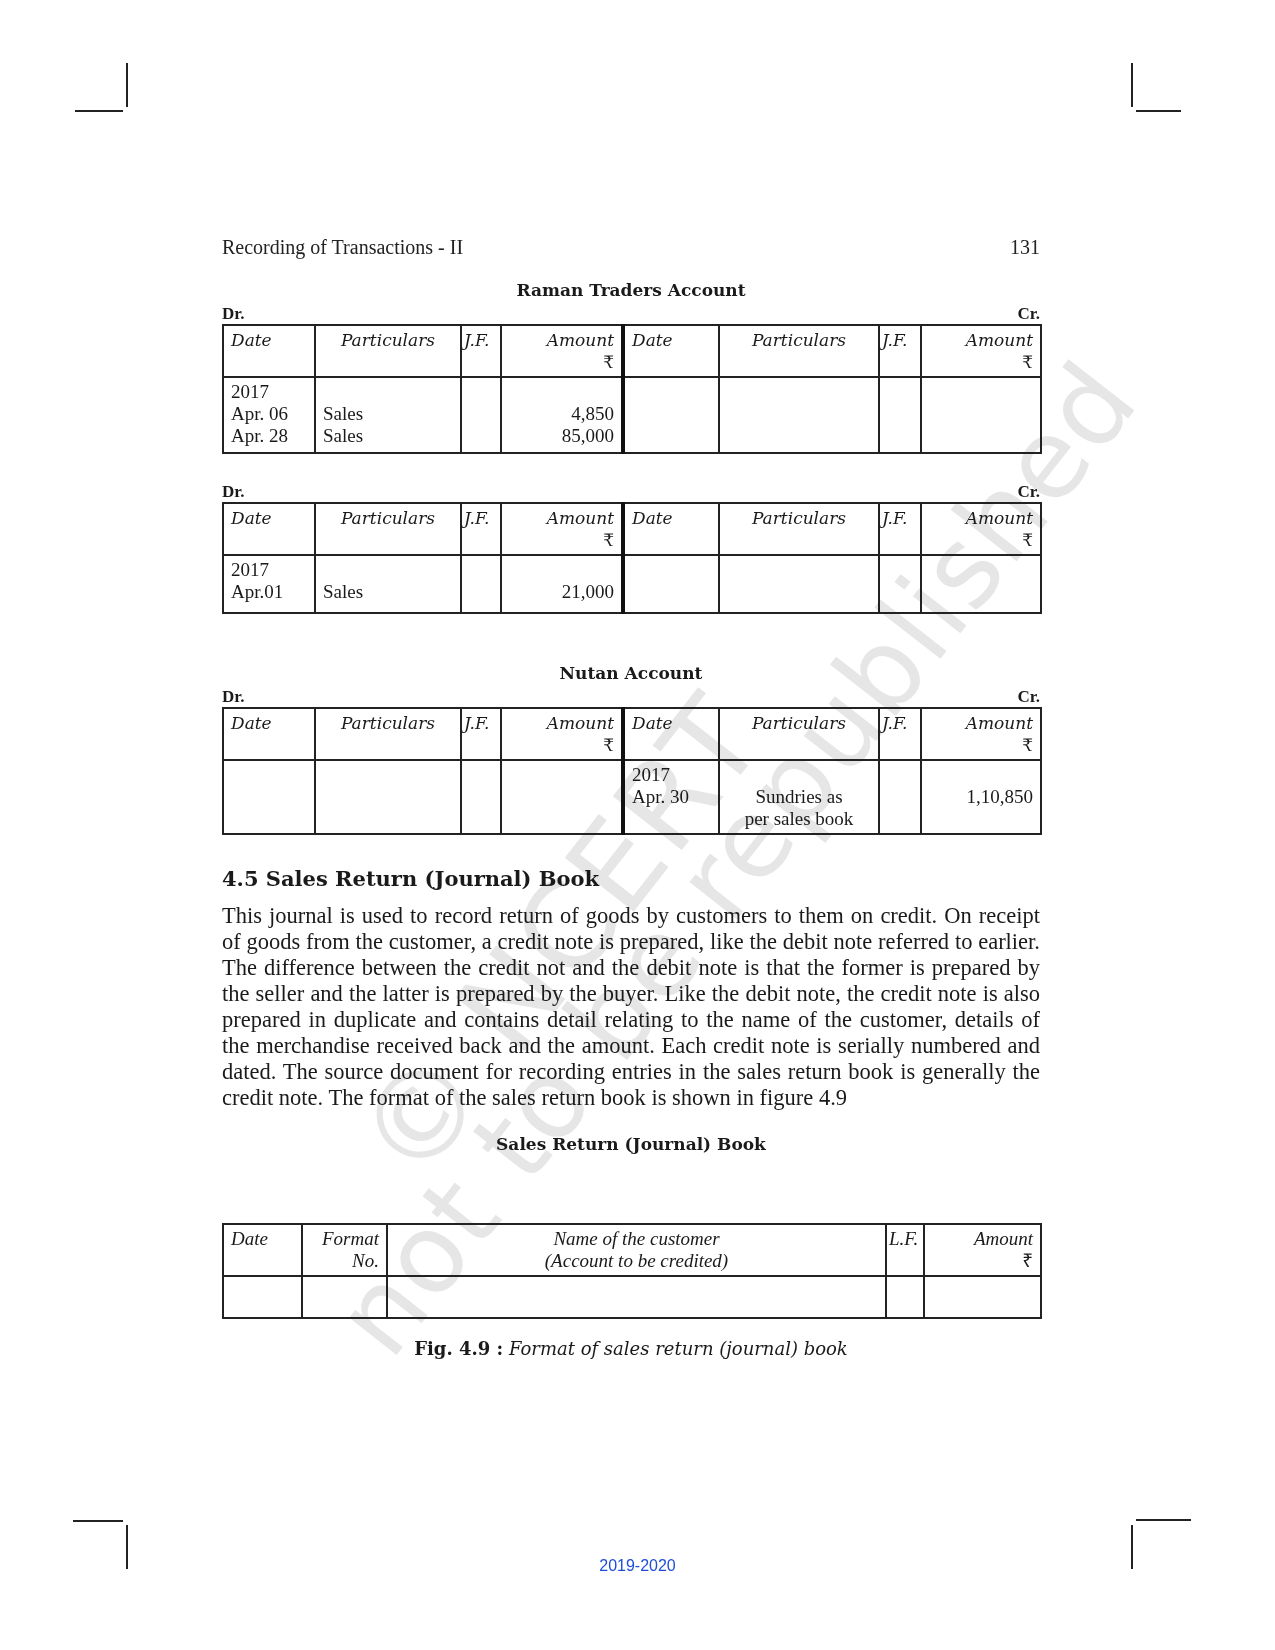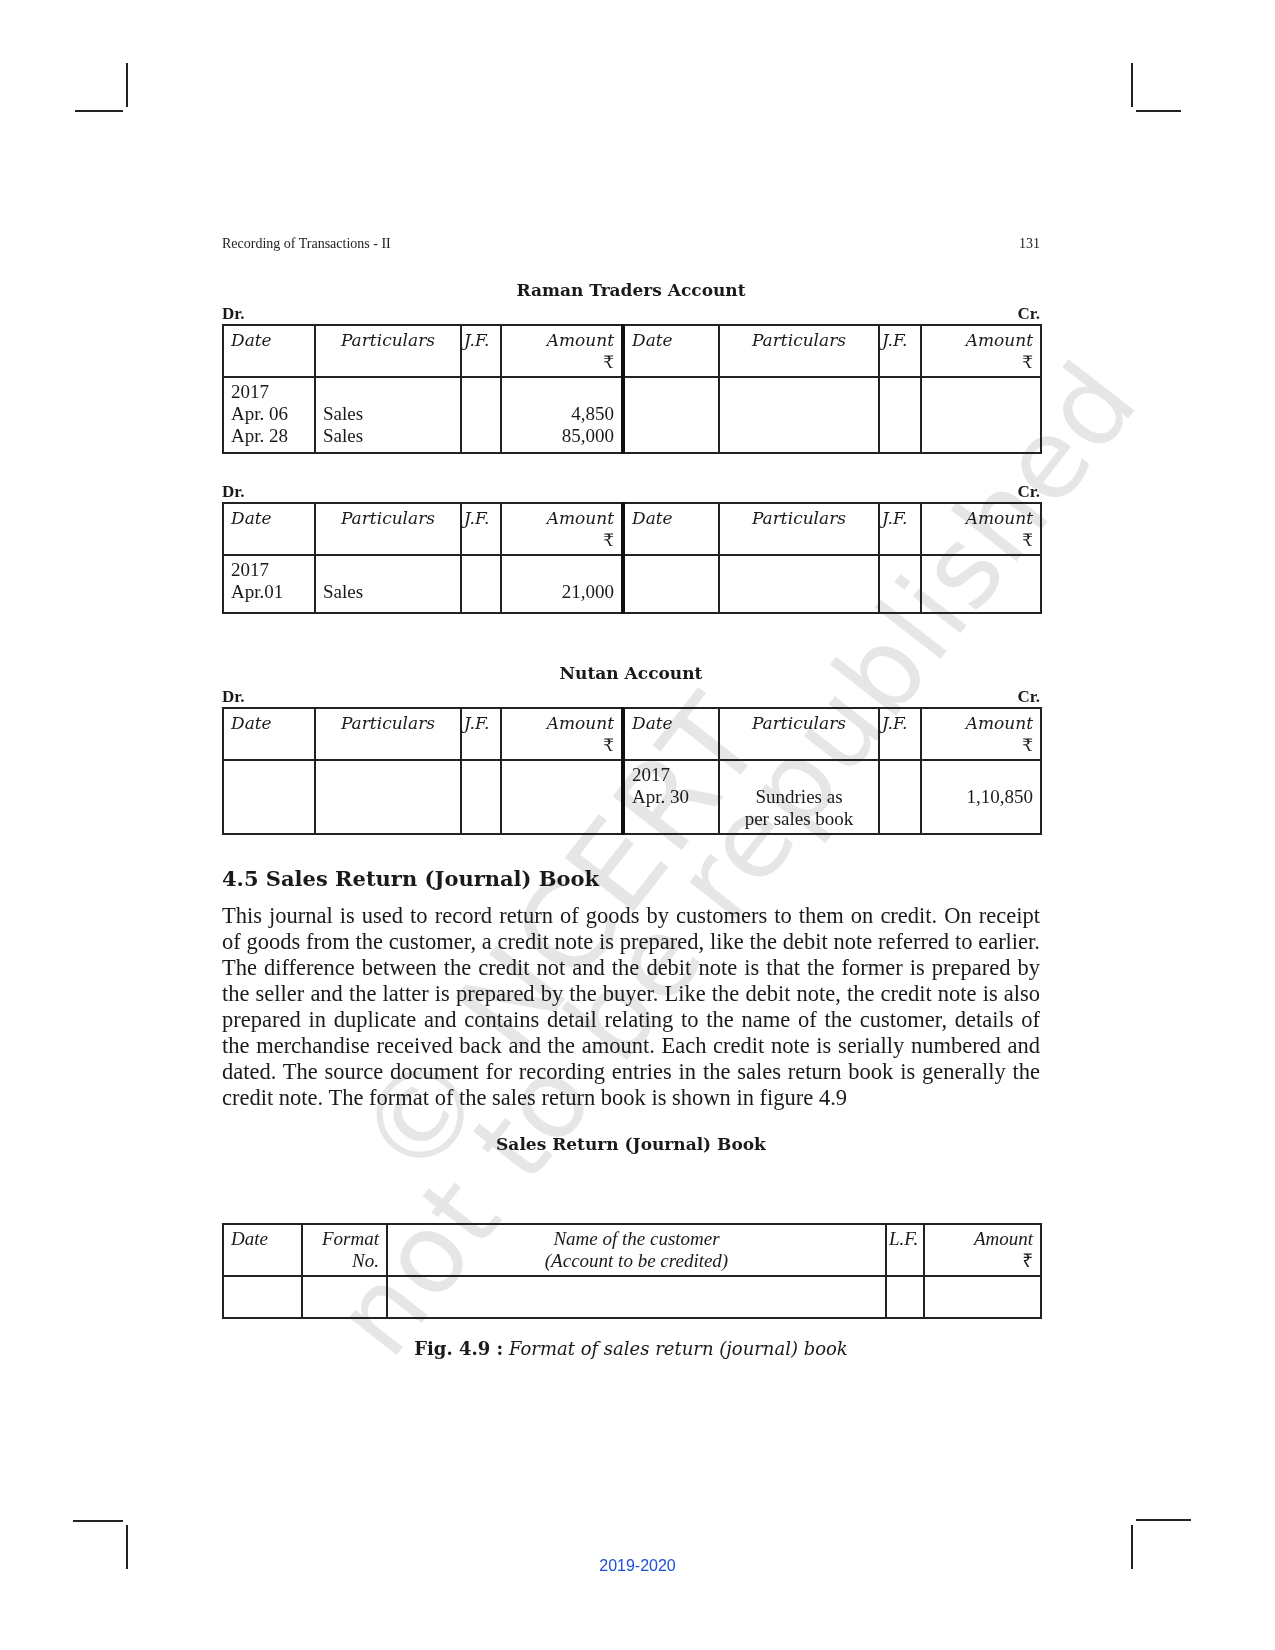--- a/index.html
+++ b/index.html
@@ -11,21 +11,21 @@
 
   
   .watermark { position: absolute; left: 250px; top: 560px; width: 900px; height: 500px;
                pointer-events: none; }
   .watermark span { position: absolute; font-family: "DejaVu Sans", sans-serif;
                     color: #e6e6e6; font-size: 120px; white-space: nowrap;
                     transform-origin: left top; transform: rotate(-52deg); letter-spacing: 2px; }
 
   .running-head { position: absolute; top: 236px; left: 222px; width: 818px;
                   display: flex; justify-content: space-between;
-                  font-family: "Liberation Serif", serif; font-size: 14px; color: #222; }
+                  font-family: "Liberation Serif", serif; font-size: 20px; color: #222; }
 
   .account { position: absolute; left: 222px; width: 818px; }
   .acc-title { text-align: center; font-weight: bold; font-size: 17px; height: 24px; }
   .drcr { display: flex; justify-content: space-between; font-weight: bold; font-size: 17px;
           font-family: "Liberation Serif", serif; height: 20px; }
   table.ledger { border-collapse: collapse; width: 818px; table-layout: fixed;
                  font-family: "Liberation Serif", serif; font-size: 19px; }
   table.ledger td, table.ledger th { border: 2px solid #222; padding: 3px 7px; vertical-align: top;
                                      font-weight: normal; line-height: 22px; }
   table.ledger th { font-style: italic; font-family: "DejaVu Serif", serif; font-size: 17px; text-align: left; }

